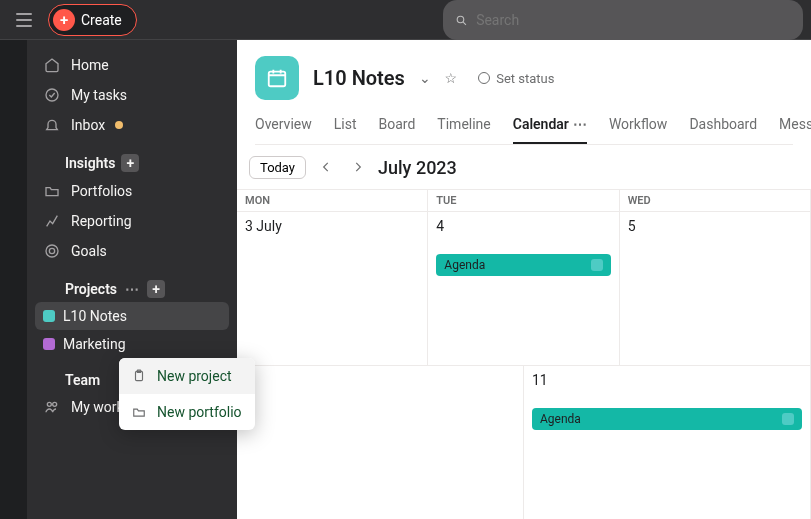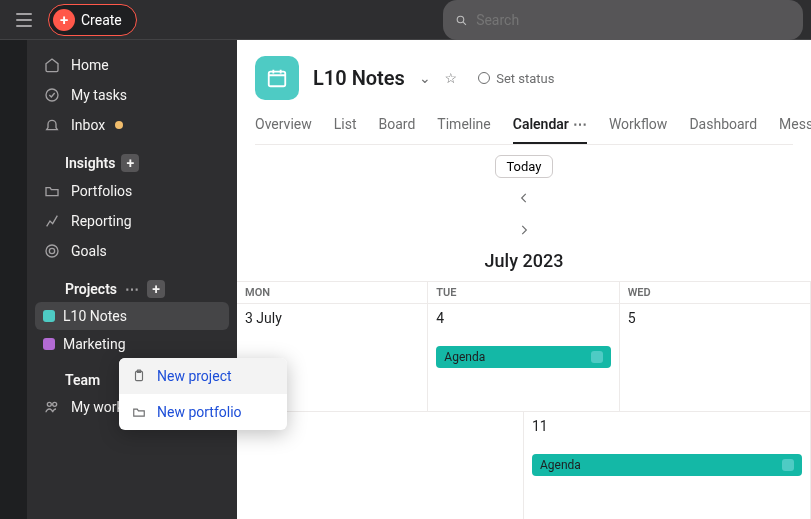--- a/index.html
+++ b/index.html
@@ -20,39 +20,39 @@
   .s-item .ic { width:18px; height:18px; display:flex; align-items:center; justify-content:center; color:#a2a0a2; }
   .s-head { display:flex; align-items:center; gap:6px; padding:14px 8px 4px 8px; font-size:14px; font-weight:600; color:#f5f4f3;margin-left:22px; }
   .s-head .plus, .s-head .dots { width:18px; height:18px; display:flex; align-items:center; justify-content:center; color:#a2a0a2; font-size:14px; border-radius:4px; }
   .s-head .plus { background:#565557; color:#f5f4f3; }
   .proj-row { display:flex; align-items:center; gap:8px; padding:6px 8px; font-size:14px; border-radius:6px; cursor:pointer; }
   .proj-row.active { background:#454547; }
   .proj-dot { width:12px; height:12px; border-radius:3px; }
   .inbox-dot { width:8px; height:8px; border-radius:50%; background:#f1bd6c; }
   .chev { margin-left:auto; color:#a2a0a2; font-size:12px; }
 
-  .popup { position:absolute; left:92px; top:318px; width:168px; background:#fff; color:#1d4ed8; border-radius:6px; box-shadow:0 4px 20px rgba(0,0,0,0.25); overflow:hidden; z-index:50; }
+  .popup { position:absolute; left:92px; top:318px; width:136px; background:#fff; color:#14532d; border-radius:6px; box-shadow:0 4px 20px rgba(0,0,0,0.25); overflow:hidden; z-index:50; }
   .popup .pi { display:flex; align-items:center; gap:10px; padding:10px 12px; font-size:14px; cursor:pointer; }
   .popup .pi.sel { background:#f3f3f3; }
   .popup .pi .pico { width:16px; height:16px; color:#6d6e6f; display:flex; align-items:center; justify-content:center; }
 
   .main { flex:1; background:#fff; color:#1e1f21; display:flex; flex-direction:column; min-width:0; }
   .hdr { padding:16px 18px 0 18px; }
   .titlebar { display:flex; align-items:center; gap:14px; }
   .proj-icon { width:44px; height:44px; background:#4ecbc4; border-radius:10px; display:flex; align-items:center; justify-content:center; color:#fff; }
   .proj-title { font-size:20px; font-weight:600; }
   .caret, .star { color:#6d6e6f; font-size:14px; cursor:pointer; }
   .status { display:flex; align-items:center; gap:6px; color:#6d6e6f; font-size:13px; border:1px dashed transparent; padding:3px 6px; border-radius:6px; cursor:pointer; }
   .status .ring { width:12px; height:12px; border:1.5px solid #6d6e6f; border-radius:50%; }
   .tabs { display:flex; gap:22px; margin-top:16px; font-size:14px; color:#6d6e6f; border-bottom:1px solid #edeae9; }
   .tab { padding:0 0 10px 0; cursor:pointer; border-bottom:2px solid transparent; }
   .tab.active { color:#1e1f21; font-weight:600; border-bottom:2px solid #1e1f21; }
   .tab .more { margin-left:4px; color:#6d6e6f; }
 
-  .calbar { display:flex; align-items:center; gap:8px; padding:10px 12px;flex-direction:column; }
+  .calbar { display:flex; align-items:center; gap:8px; padding:10px 12px; }
   .today-btn { border:1px solid #cfcbcb; background:#fff; padding:3px 10px; border-radius:6px; font-size:13px; cursor:pointer; }
   .navbtn { width:24px; height:24px; display:flex; align-items:center; justify-content:center; color:#6d6e6f; cursor:pointer; }
   .month { font-size:18px; font-weight:500; }
 
   .grid { flex:1; display:flex; flex-direction:column; border-top:1px solid #edeae9; }
   .dowrow { display:flex; }
   .dow { flex:1; border-right:1px solid #edeae9; padding:4px 8px; font-size:11px; color:#6d6e6f; font-weight:600; }
   .weeks { flex:1; display:flex; flex-direction:column; }
   .week { flex:1; display:flex; border-top:1px solid #edeae9;justify-content:flex-end; }
   .cell { flex:1; border-right:1px solid #edeae9; padding:6px 8px; position:relative; min-width:0; }

